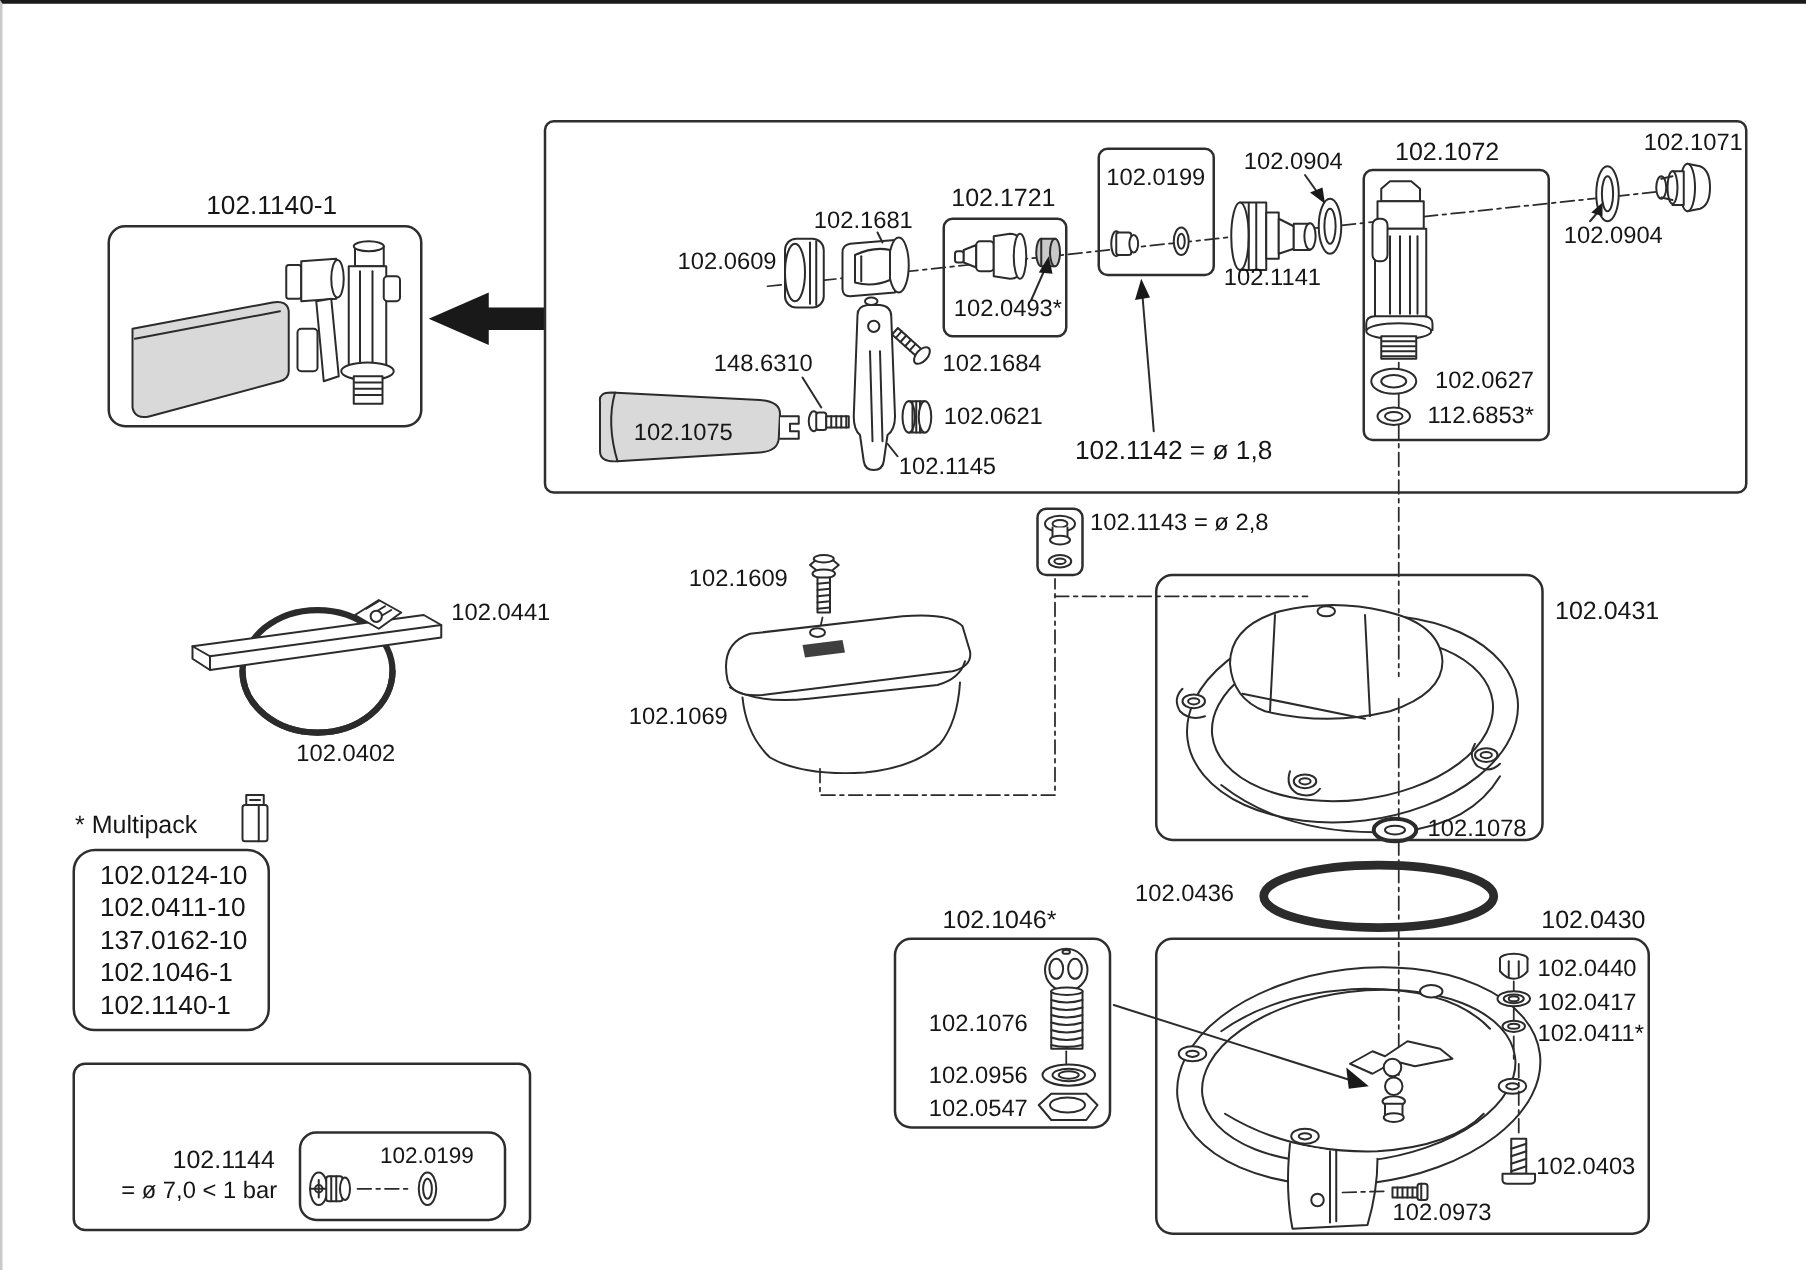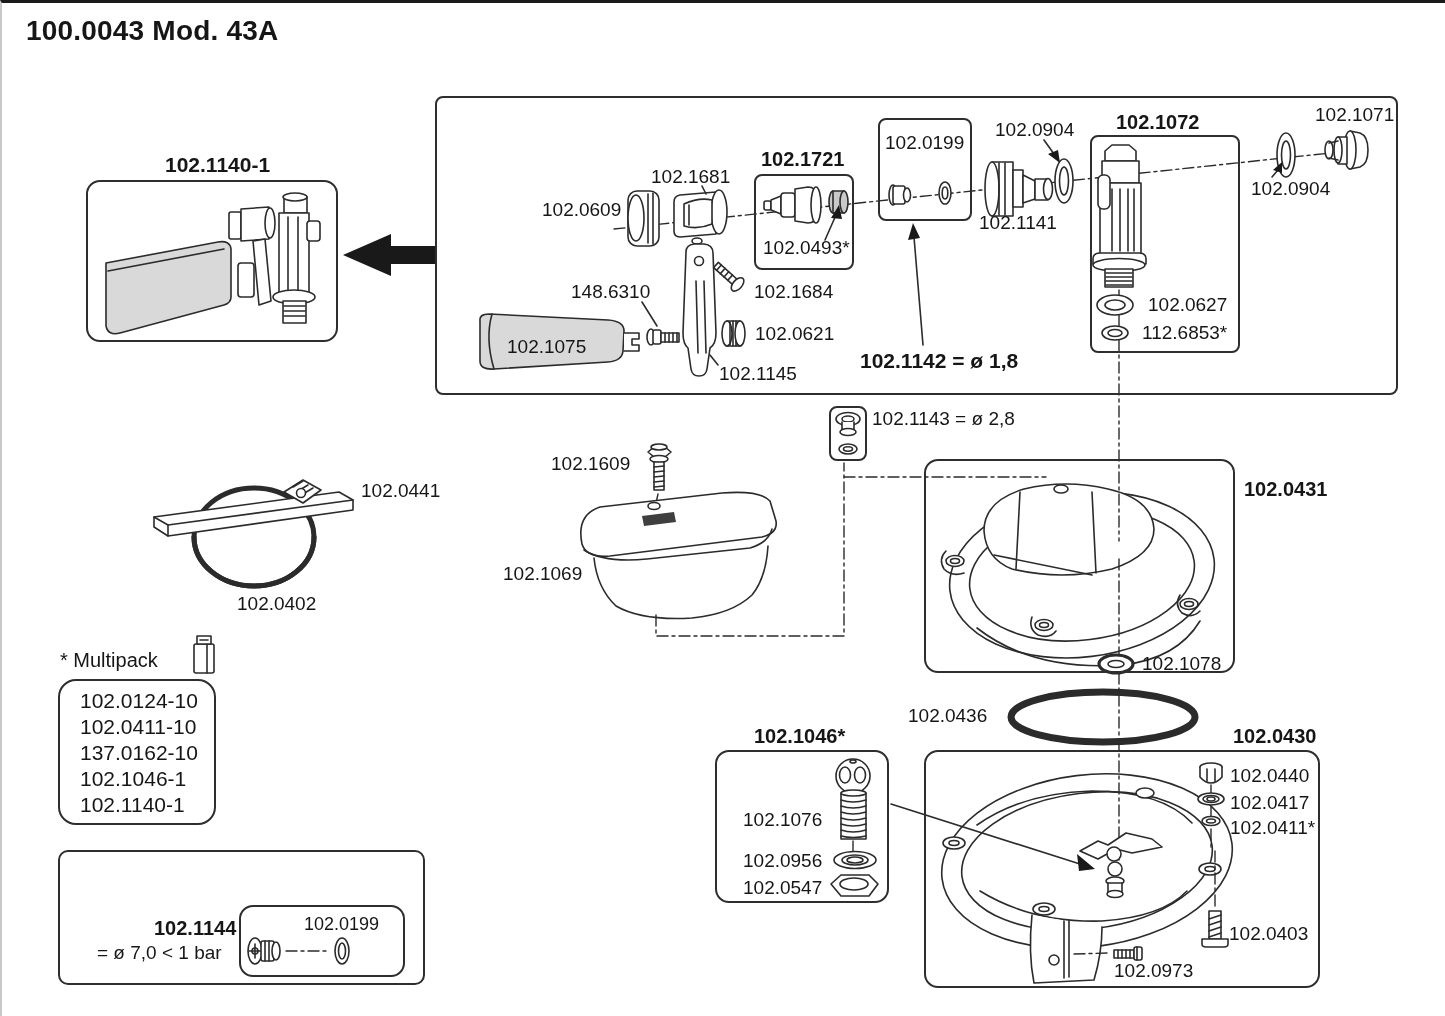--- a/index.html
+++ b/index.html
@@ -13,21 +13,21 @@
   svg .gf{fill:#d9d9d9}
   svg .lg{fill:#c9c9c9}
   svg .df{fill:#3f3f3f;stroke:none}
   svg .bf{fill:#191919;stroke:none}
   svg .dash{stroke-dasharray:11 4 3 4;stroke-width:1.4}
   svg .g7{stroke-width:7}
   svg .g5{stroke-width:5}
   svg .g3{stroke-width:3.2}
   .title{position:absolute;left:24px;top:12px;font-size:28px;font-weight:bold;letter-spacing:.2px}
   .lbl{position:absolute;font-size:19px;white-space:nowrap;line-height:1.12}
-  .b{font-weight:bold}
+  .b{font-weight:normal}
   .s18{font-size:18px}.s20{font-size:20px}.s21{font-size:21px}
   .box{position:absolute;border:2.2px solid #2e2e2e;border-radius:10px;background:transparent}
   .r14{border-radius:14px}.r18{border-radius:18px}.r8{border-radius:8px}
   .mp-item{position:absolute;font-size:21px;white-space:nowrap}
 </style>
 </head>
 <body>
 
 <div class="page">
 
@@ -407,21 +407,20 @@
   <g>
     <line x1="921" y1="342" x2="912" y2="234"></line>
     <polygon class="bf" points="906,237 911,220 918,235"></polygon>
   </g>
   <g>
     <line x1="889" y1="801" x2="1078" y2="861"></line>
     <polygon class="bf" points="1075,851 1093,866 1077,868"></polygon>
   </g>
 </svg>
 
-<div class="title">100.0043 Mod. 43A</div>
 
 <div class="box r14" style="left:84px;top:177px;width:252px;height:162px"></div>
 <div class="box r8" style="left:433px;top:93px;width:963px;height:299px"></div>
 <div class="box r8" style="left:752px;top:171px;width:100px;height:96px"></div>
 <div class="box r8" style="left:876px;top:115px;width:94px;height:103px"></div>
 <div class="box r8" style="left:1088px;top:132px;width:150px;height:218px"></div>
 <div class="box r8" style="left:827px;top:403px;width:38px;height:55px"></div>
 <div class="box r14" style="left:922px;top:456px;width:311px;height:214px"></div>
 <div class="box r14" style="left:922px;top:747px;width:396px;height:238px"></div>
 <div class="box r14" style="left:713px;top:747px;width:174px;height:153px"></div>
@@ -467,17 +466,17 @@
 <div class="lbl" style="left:1227px;top:920px">102.0403</div>
 <div class="lbl" style="left:1112px;top:957px">102.0973</div>
 
 <div class="lbl s20" style="left:58px;top:646px">* Multipack</div>
 <div class="mp-item" style="left:78px;top:686px">102.0124-10</div>
 <div class="mp-item" style="left:78px;top:712px">102.0411-10</div>
 <div class="mp-item" style="left:78px;top:738px">137.0162-10</div>
 <div class="mp-item" style="left:78px;top:764px">102.1046-1</div>
 <div class="mp-item" style="left:78px;top:790px">102.1140-1</div>
 
-<div class="lbl b s20" style="left:152px;top:914px">102.1144</div>
+<div class="lbl b s20" style="left:136px;top:914px">102.1144</div>
 <div class="lbl" style="left:95px;top:939px">= ø 7,0 &lt; 1 bar</div>
 <div class="lbl s18" style="left:302px;top:911px">102.0199</div>
 
 </div>
 
 </body></html>

